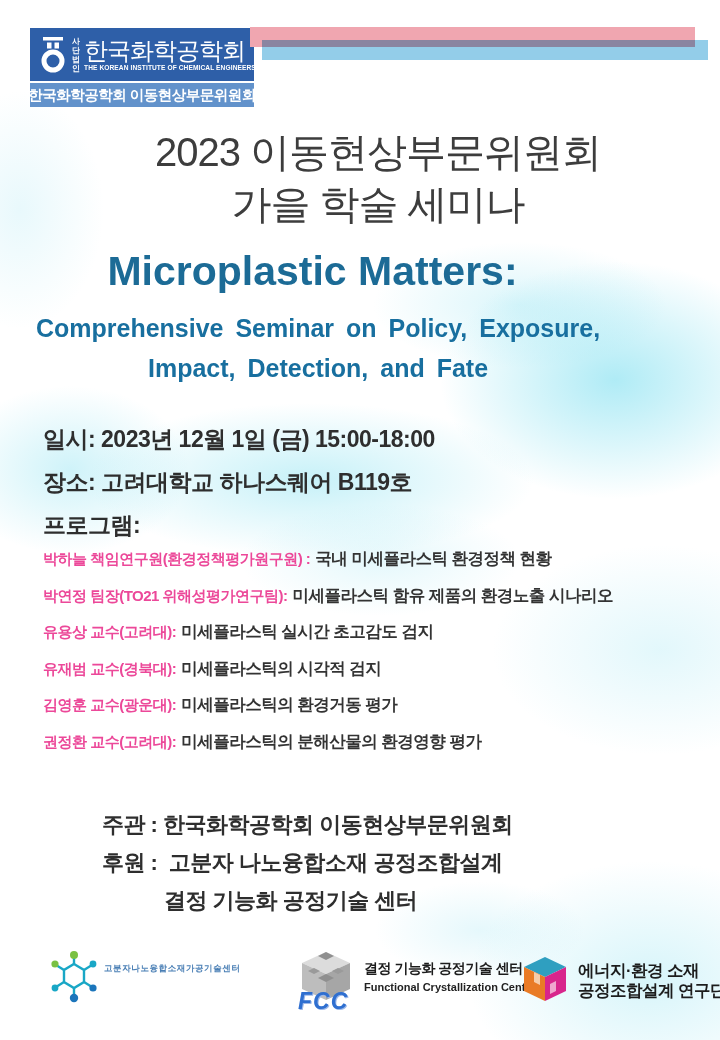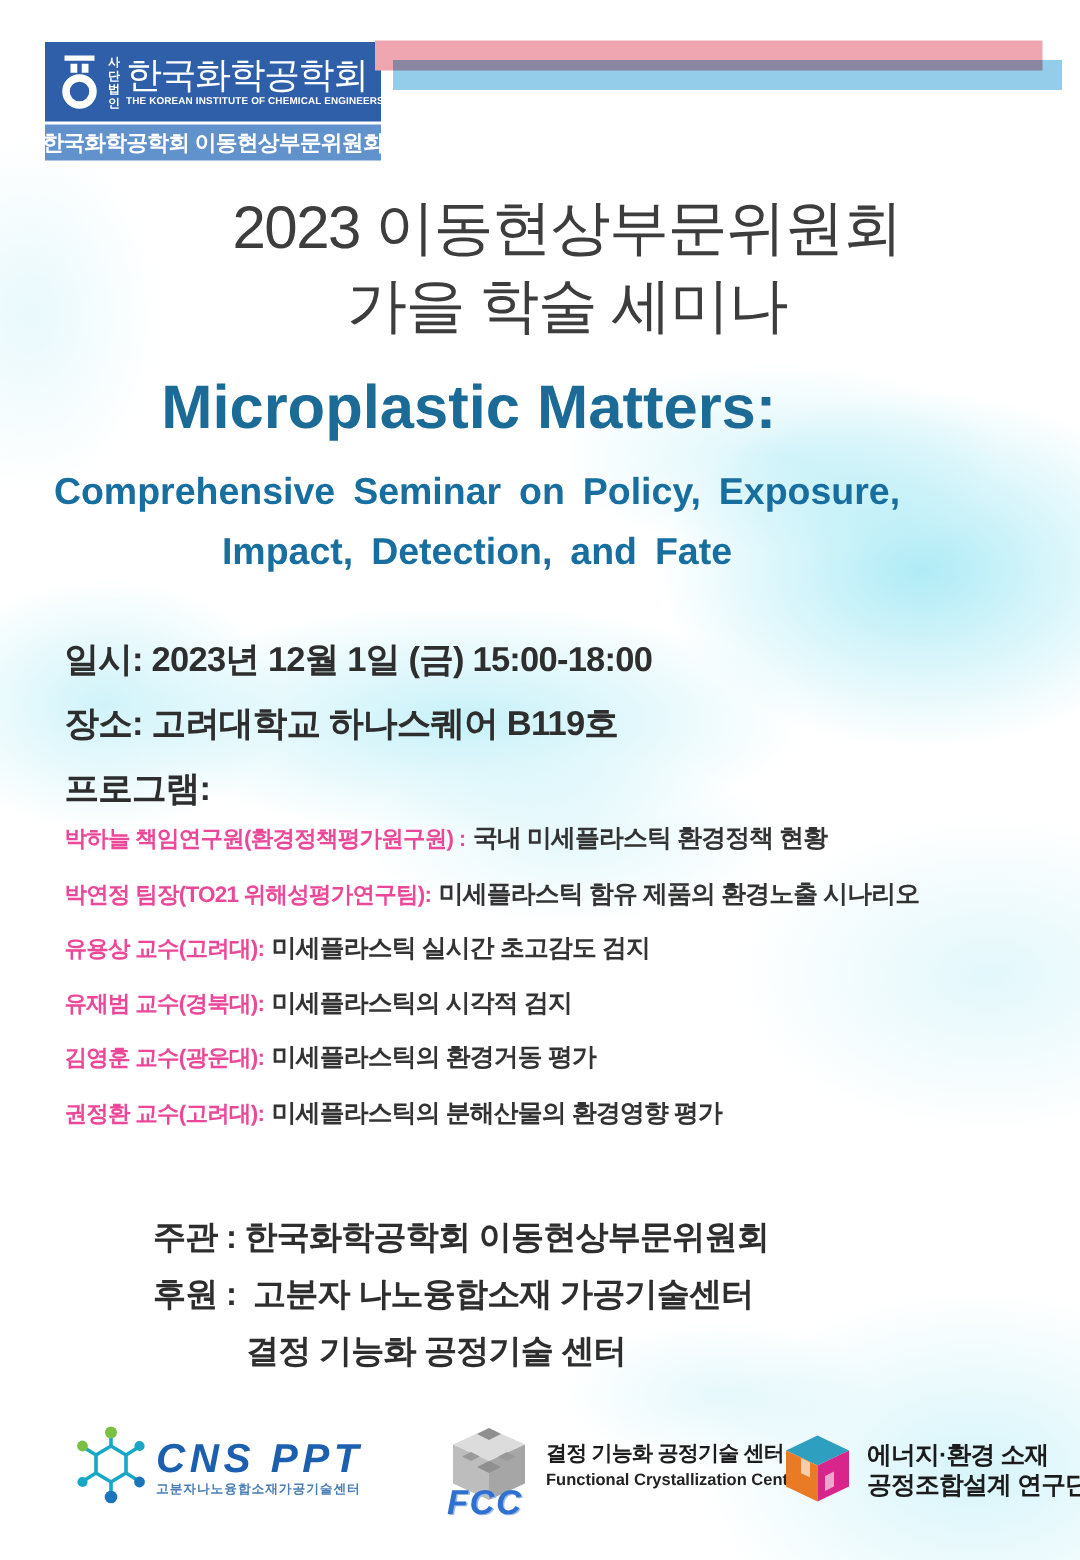--- a/index.html
+++ b/index.html
@@ -135,21 +135,21 @@
   <div class="program-row">
     <span class="speaker">김영훈 교수(광운대):</span><span class="topic">미세플라스틱의 환경거동 평가</span>
   </div>
   <div class="program-row">
     <span class="speaker">권정환 교수(고려대):</span><span class="topic">미세플라스틱의 분해산물의 환경영향 평가</span>
   </div>
 </div>
 
 <div class="hosts">
   <div class="host-line">주관 : 한국화학공학회 이동현상부문위원회</div>
-  <div class="host-line">후원 :  고분자 나노융합소재 가공기술센터</div>
+  <div class="host-line">후원 :  고분자 나노융합소재 공정조합설계</div>
   <div class="host-line host-indent">결정 기능화 공정기술 센터</div>
 </div>
 
 <div class="footer">
 
   <div class="cnsppt">
     <svg class="cns-icon" viewBox="0 0 52 54">
       <g stroke="#19a7c6" stroke-width="2.4" fill="none">
         <path d="M26 14 L36 20 L36 32 L26 38 L16 32 L16 20 Z"></path>
         <line x1="26" y1="14" x2="26" y2="6"></line>
@@ -160,21 +160,20 @@
         <line x1="16" y1="20" x2="8" y2="15"></line>
       </g>
       <circle cx="26" cy="5" r="4" fill="#7ac143"></circle>
       <circle cx="45" cy="14" r="3.4" fill="#19a7c6"></circle>
       <circle cx="45" cy="38" r="3.6" fill="#1b75bb"></circle>
       <circle cx="26" cy="48" r="4.2" fill="#1b75bb"></circle>
       <circle cx="7" cy="38" r="3.4" fill="#19a7c6"></circle>
       <circle cx="7" cy="14" r="3.6" fill="#7ac143"></circle>
     </svg>
     <div class="cns-text">
-      <div class="cns-name">CNS PPT</div>
       <div class="cns-sub">고분자나노융합소재가공기술센터</div>
     </div>
   </div>
 
   <div class="fcc">
     <div class="fcc-iconwrap">
       <svg class="fcc-icon" viewBox="0 0 56 56">
         <polygon points="28,4 52,15 28,26 4,15" fill="#dcdcdc"></polygon>
         <polygon points="4,15 28,26 28,52 4,41" fill="#bdbdbd"></polygon>
         <polygon points="52,15 28,26 28,52 52,41" fill="#a6a6a6"></polygon>

